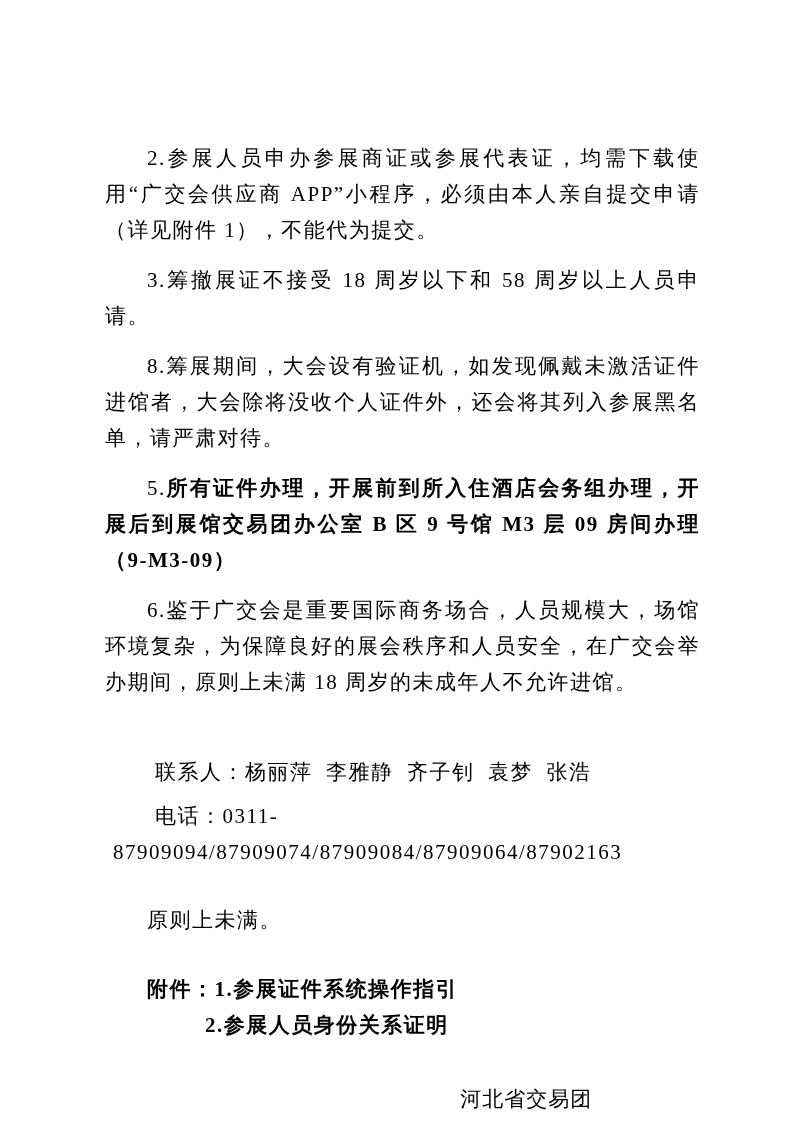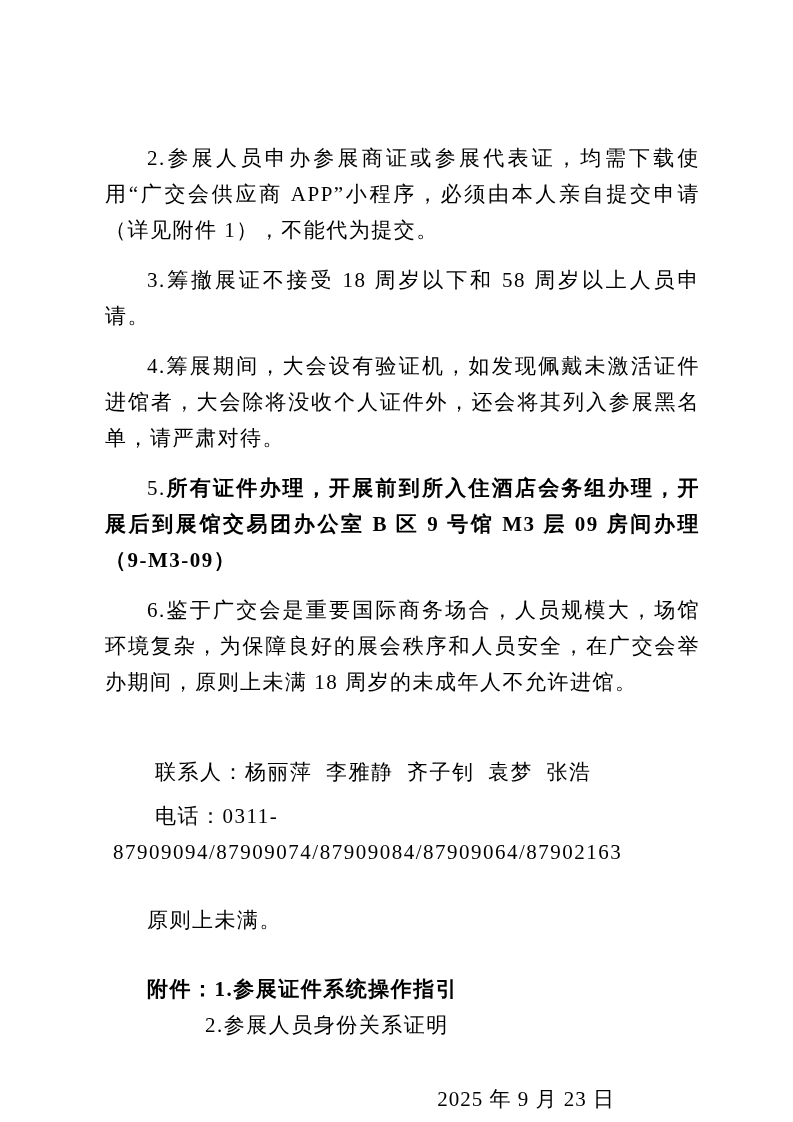--- a/index.html
+++ b/index.html
@@ -51,20 +51,21 @@
   .attachments .att-line1 {
     margin: 0;
     text-indent: 2em;
     letter-spacing: 1.5px;
     font-weight: bold;
   }
   .attachments .att-line2 {
     margin: 0;
     padding-left: 100px;
     letter-spacing: 1.5px;
+    font-weight: bold;
   }
   .signature {
     margin-top: 38px;
     margin-left: auto;
     margin-right: 85px;
     width: max-content;
     text-align: center;
   }
   .signature p {
     margin: 0;
@@ -73,35 +74,36 @@
 </style>
 </head>
 <body>
 
 <div class="page">
 
   <p class="para">2.参展人员申办参展商证或参展代表证，均需下载使用“广交会供应商 APP”小程序，必须由本人亲自提交申请（详见附件 1），不能代为提交。</p>
 
   <p class="para">3.筹撤展证不接受 18 周岁以下和 58 周岁以上人员申请。</p>
 
-  <p class="para">4.筹展期间，大会设有验证机，如发现佩戴未激活证件进馆者，大会除将没收个人证件外，还会将其列入参展黑名单，请严肃对待。</p>
+  <p class="para">8.筹展期间，大会设有验证机，如发现佩戴未激活证件进馆者，大会除将没收个人证件外，还会将其列入参展黑名单，请严肃对待。</p>
 
   <p class="para"><span class="num">5.</span><span class="bold-text">所有证件办理，开展前到所入住酒店会务组办理，开展后到展馆交易团办公室 B 区 9 号馆 M3 层 09 房间办理（9-M3-09）</span></p>
 
   <p class="para">6.鉴于广交会是重要国际商务场合，人员规模大，场馆环境复杂，为保障良好的展会秩序和人员安全，在广交会举办期间，原则上未满 18 周岁的未成年人不允许进馆。</p>
 
   <div class="contact-block">
     <p class="line"><span>联系人：</span><span>杨丽萍  李雅静  齐子钊  袁梦  张浩</span></p>
     <p class="line"><span>电话：</span><span>0311-87909094/87909074/87909084/87909064/87902163</span></p>
   </div>
 
   <p class="closing">原则上未满。</p>
 
   <div class="attachments">
     <p class="att-line1"><span>附件：</span><span>1.参展证件系统操作指引</span></p>
     <p class="att-line2">2.参展人员身份关系证明</p>
   </div>
 
   <div class="signature">
+    <p>河北省交易团</p>
     <p>2025 年 9 月 23 日</p>
   </div>
 
 </div>
 
 </body></html>

